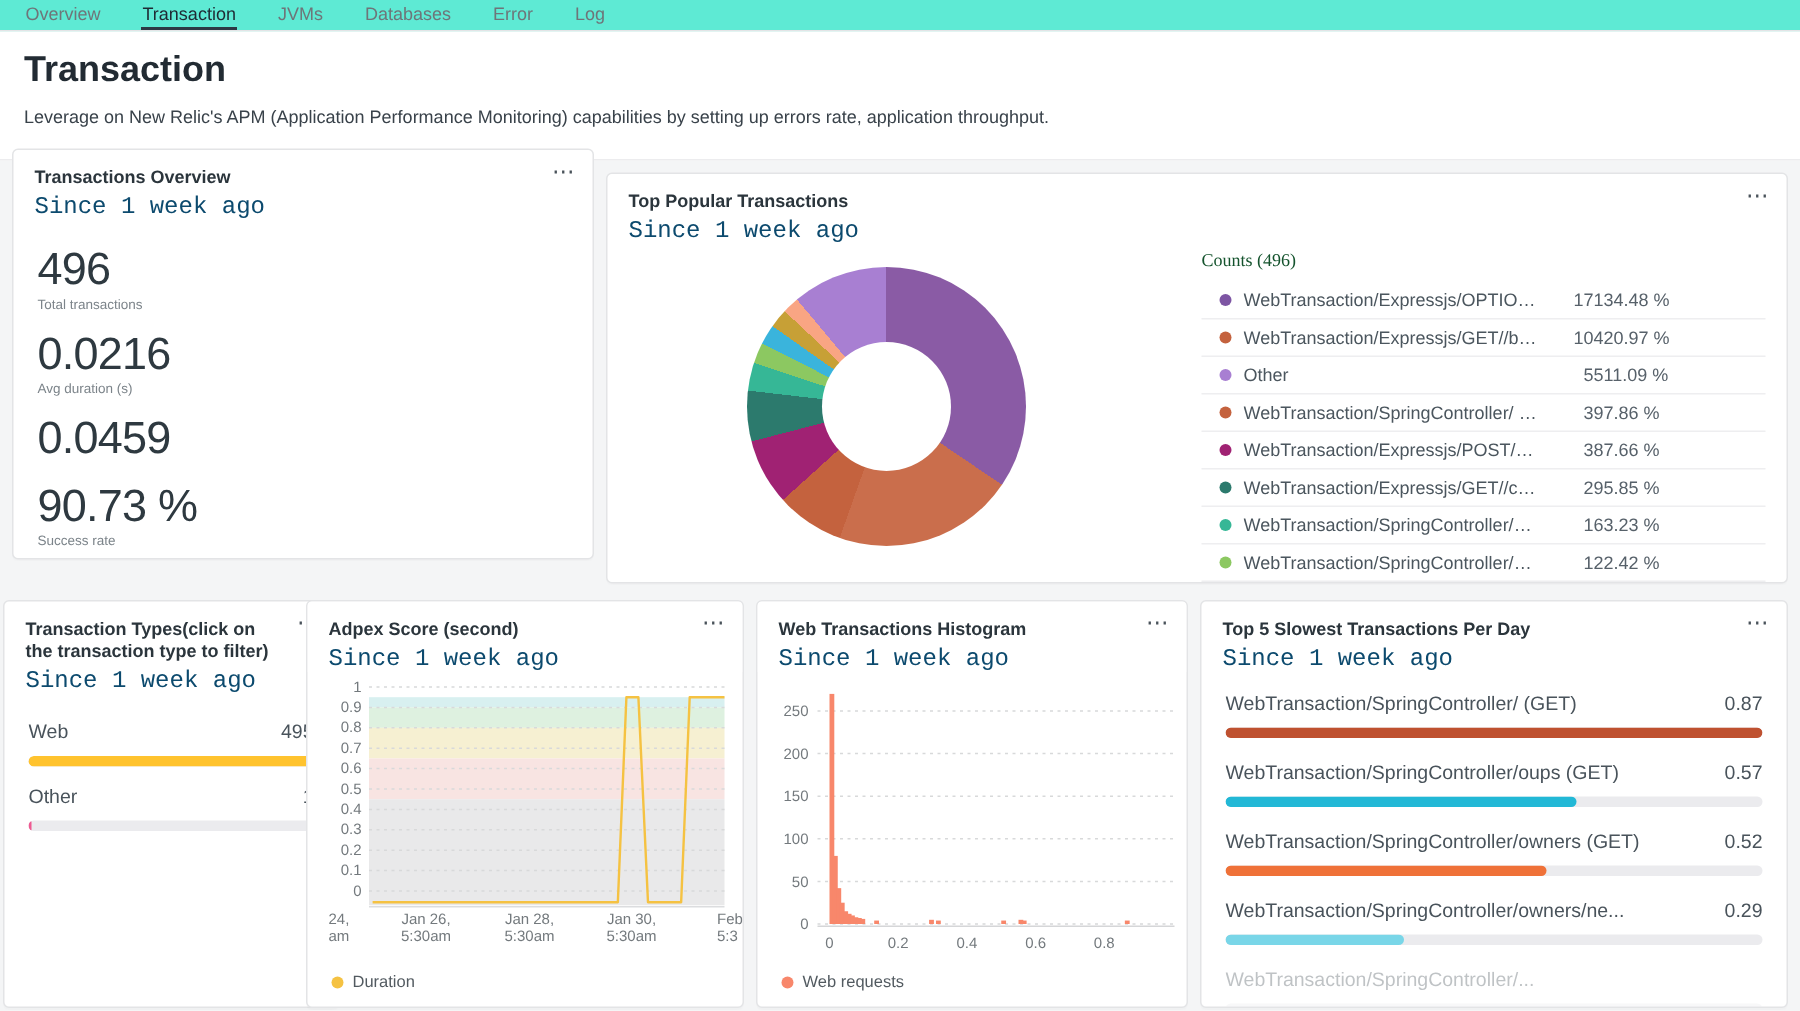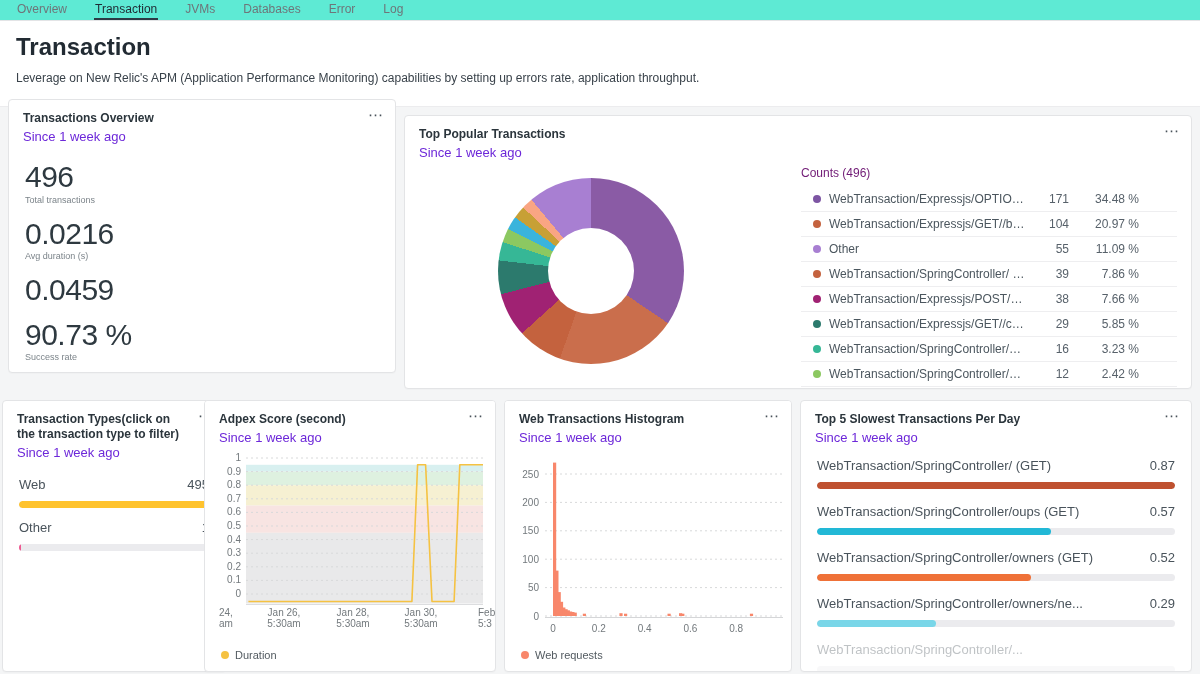--- a/index.html
+++ b/index.html
@@ -19,45 +19,45 @@
   .pagehead{background:#ffffff;padding:12px 16px 21px;border-bottom:1px solid #ececee;}
   .ptitle-big{font-size:24px;font-weight:bold;color:#222b33;}
   .psub{font-size:12px;color:#39424a;margin-top:10px;}
   
   .panel{
     position:absolute;background:#fff;border:1px solid #e3e4e6;border-radius:4px;
     overflow:hidden;box-sizing:border-box;box-shadow:0 1px 1px rgba(0,0,0,.02);
   }
   .phead{padding:11px 14px 0;position:relative;}
   .ptitle{font-size:12px;font-weight:bold;color:#2b353c;line-height:1.25;padding-right:22px;}
-  .psince{font-size:13px;color:#6d28d9;margin-top:3px;}
+  .psince{font-size:16px;color:#0c4a6e;margin-top:3px;font-family:Liberation Mono, monospace;}
   .pmenu{position:absolute;top:7px;right:12px;font-size:15px;color:#49525a;cursor:pointer;line-height:1;}
   #panel-overview{left:8px;top:99px;width:388px;height:274px;}
   #panel-popular{left:404px;top:115px;width:788px;height:274px;}
   #panel-types{left:2px;top:400px;width:224px;height:272px;}
   #panel-adpex{left:204px;top:400px;width:292px;height:272px;}
   #panel-hist{left:504px;top:400px;width:288px;height:272px;}
   #panel-top5{left:800px;top:400px;width:392px;height:272px;}
   
   .metrics{padding:17px 16px 0;}
   .metric{margin-bottom:13px;}
   .mval{font-size:30px;color:#2e3940;line-height:1.05;letter-spacing:-0.5px;}
   .mlab{font-size:9px;color:#7c848a;margin-top:2px;}
   
   .donut{position:absolute;left:93px;top:62px;width:186px;height:186px;border-radius:50%;}
   .donut .hole{position:absolute;left:50px;top:50px;width:86px;height:86px;background:#fff;border-radius:50%;}
   
   .legend{position:absolute;left:396px;top:50px;width:376px;}
-  .legend-head{font-size:12px;color:#701a75;margin-bottom:7px;}
+  .legend-head{font-size:12px;color:#14532d;margin-bottom:7px;font-family:Liberation Serif, serif;}
   .lrow{display:flex;align-items:center;height:25px;border-bottom:1px solid #eeeef0;
         font-size:12px;color:#4b565e;padding:0 38px 0 12px;box-sizing:border-box;cursor:pointer;}
   .ldot{width:8px;height:8px;border-radius:50%;margin-right:8px;flex:none;}
   .llabel{flex:1;white-space:nowrap;overflow:hidden;text-overflow:ellipsis;}
   .lcount{width:44px;text-align:right;color:#57616a;flex:none;}
-  .lpct{width:70px;text-align:right;color:#57616a;flex:none;}
+  .lpct{width:70px;text-align:left;color:#57616a;flex:none;}
   
   .hrows{padding:0 16px;}
   .hrow{cursor:pointer;}
   .hrow-top{display:flex;justify-content:space-between;font-size:13px;color:#49535b;margin-bottom:9px;}
   .hrow-top .hlab{white-space:nowrap;overflow:hidden;text-overflow:ellipsis;margin-right:10px;}
   .track{height:7px;background:#ebebee;border-radius:4px;position:relative;overflow:hidden;}
   .fill{position:absolute;left:0;top:0;height:100%;border-radius:4px;}
   #types-rows{margin-top:17px;}
   #types-rows .hrow{margin-bottom:12px;}
   #top5-rows{margin-top:13px;}

